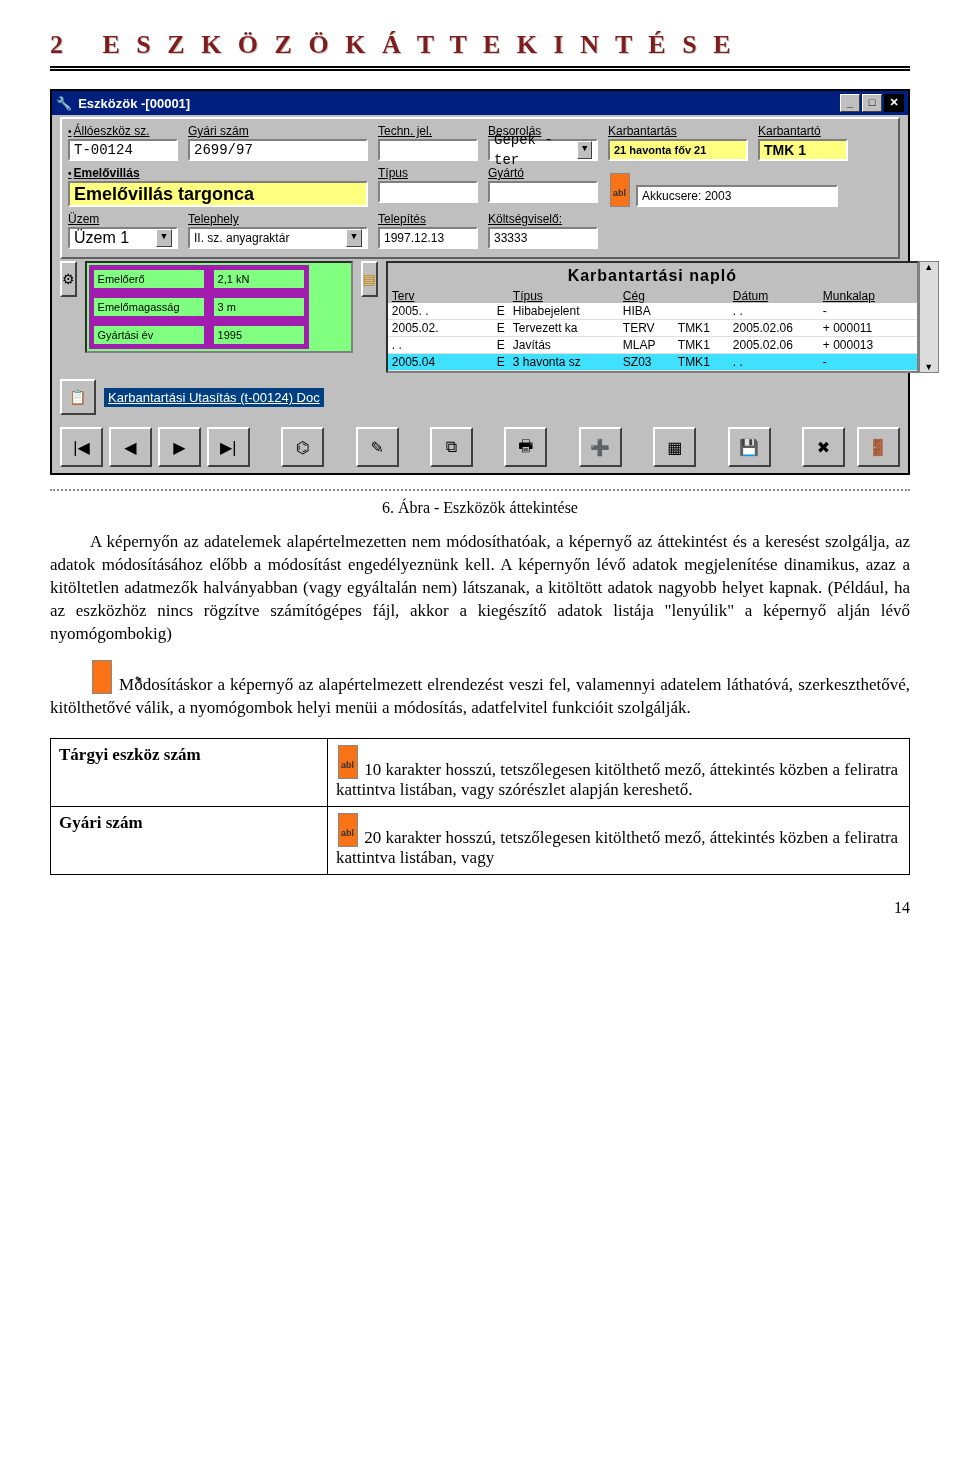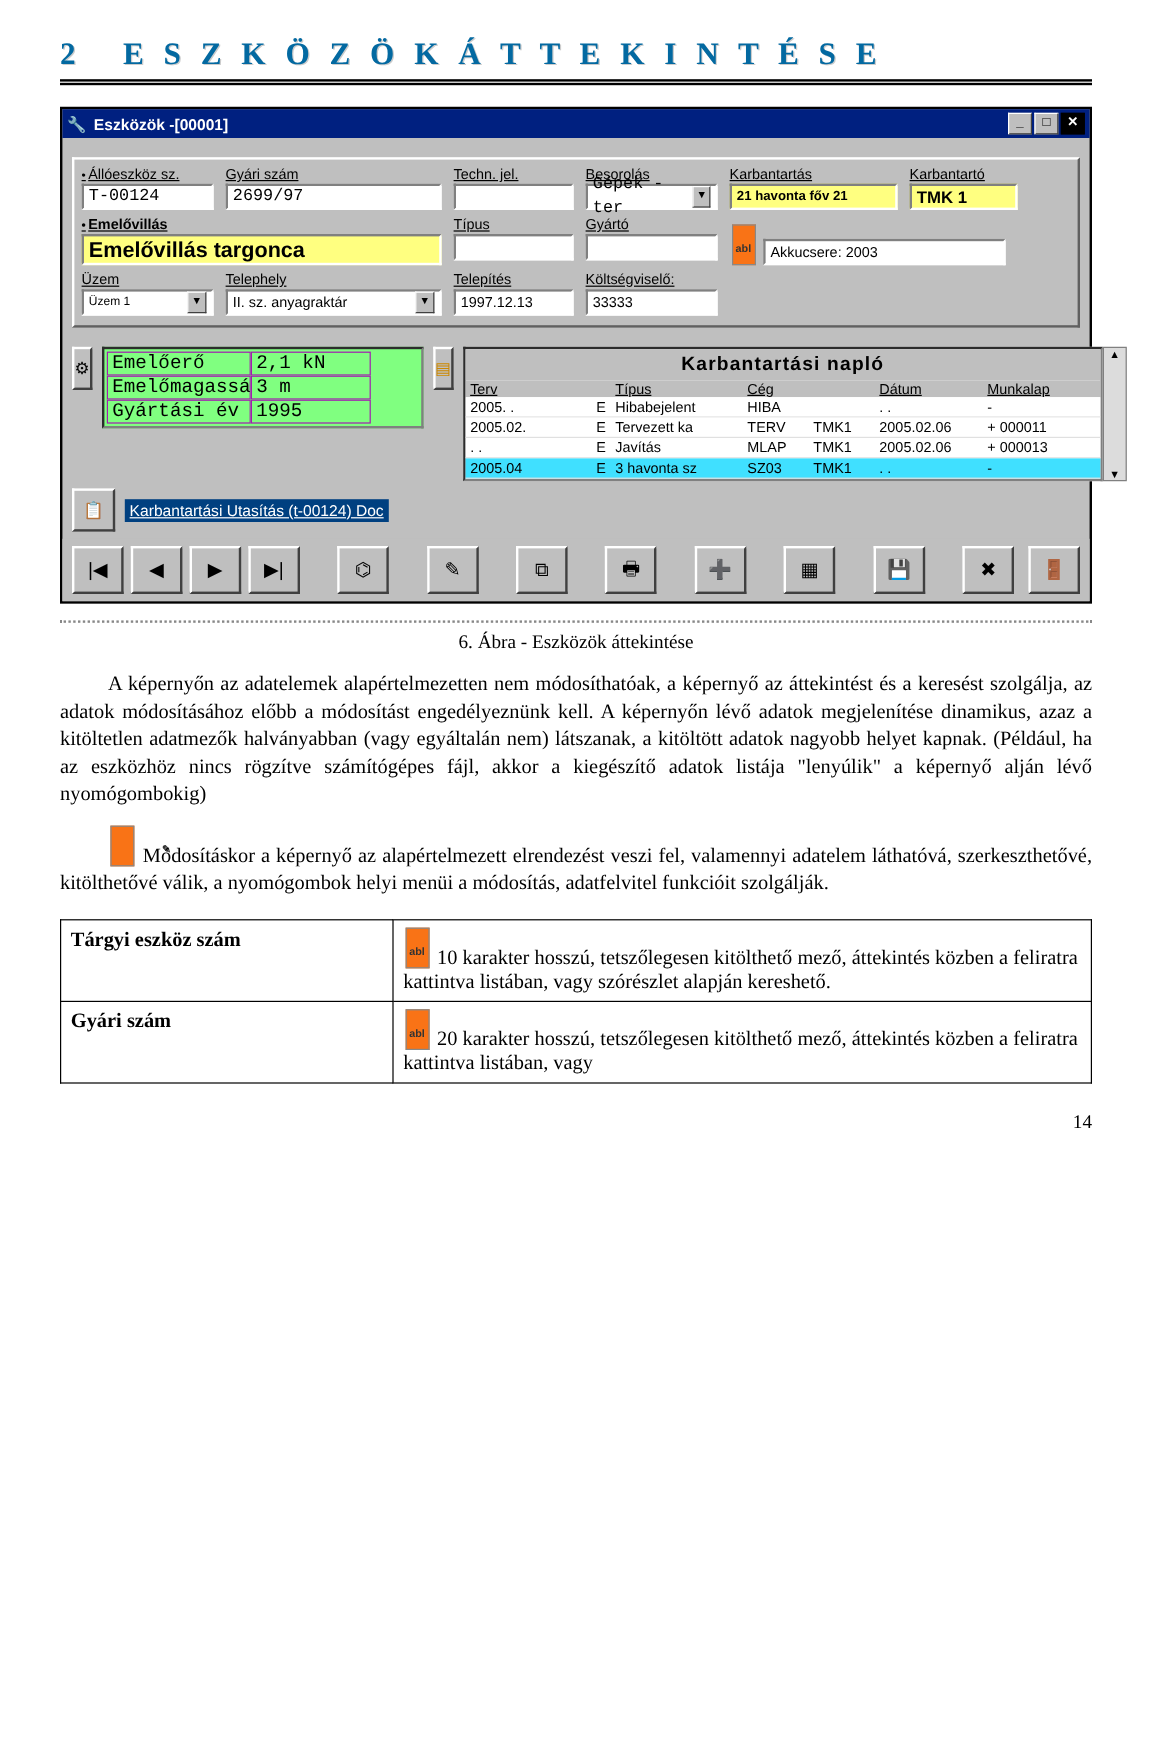--- a/index.html
+++ b/index.html
@@ -17,21 +17,21 @@
 .chapter-head {
   border-bottom: 5px double #000;
   padding-bottom: 6px;
   margin-bottom: 18px;
 }
 .chapter-head h1 {
   margin: 0;
   font-size: 26px;
   font-weight: bold;
   letter-spacing: 5px;
-  color: #0369a1;
+  color: #7f1d1d;
   text-shadow: 1px 1px 0 #ccc;
 }
 .body-text {
   text-align: justify;
   line-height: 1.35;
 }
 .body-text p { margin: 0 0 14px 0; }
 .indent { text-indent: 40px; }
 .caption {
   text-align: center;
@@ -89,21 +89,21 @@
   border-right-color: #404040;
   border-bottom-color: #404040;
   margin-left: 2px;
   text-align: center;
   line-height: 14px;
   font-size: 11px;
   color: #000;
 }
 .win-btn.black { background:#000; color:#fff; border-color:#000;}
 .card {
-  margin: 16px 8px;
+  margin: 2px 8px;
   padding: 4px 6px 8px 6px;
   border: 2px solid #fff;
   border-right-color: #606060;
   border-bottom-color: #606060;
   background: #bfbfbf;
 }
 .row { display: flex; gap: 10px; }
 .fld { display: flex; flex-direction: column; }
 .lbl {
   font-size: 12px;
@@ -136,26 +136,26 @@
   border-right-color:#404040;
   border-bottom-color:#404040;
   margin-left: auto;
   text-align: center;
   font-size: 9px;
   line-height: 14px;
 }
 .inp.yellow { background: #ffff80; font-weight: bold; font-family: Arial;}
 .grid-cell {
   background: #80ff80;
-  border:1px solid #a21caf;
+  border:5px solid #a21caf;
   height:18px;
-  font-size:16px;
+  font-size:11px;
   padding: 0 4px;
   line-height:18px;
-  font-family: Liberation Mono, monospace;
+  font-family: Liberation Sans, sans-serif;
 }
 .props {
   display:grid;
   grid-template-columns:120px 100px;
   width:260px;
 }
 .sq-btn {
   width: 32px; height: 32px;
   background: #bfbfbf;
   border: 2px solid #fff;
@@ -322,21 +322,21 @@
           <div class="inp" style="flex:1">
               <span style="font-family:Arial;font-size:12px">Akkucsere: 2003</span>
             </div>
         </div>
       </div>
 
       <div class="row" style="margin-top:4px">
         <div class="fld" style="width:110px">
           <span class="lbl">Üzem</span>
           <div class="inp">
-              <span style="font-family:Arial;font-size:10px">Üzem 1</span>
+              <span style="font-family:Arial;font-size:16px">Üzem 1</span>
               <span class="dd">▼</span>
             </div>
         </div>
         <div class="fld" style="width:180px">
           <span class="lbl">Telephely</span>
           <div class="inp">
               <span style="font-family:Arial;font-size:12px">II. sz. anyagraktár</span>
               <span class="dd">▼</span>
             </div>
         </div>

